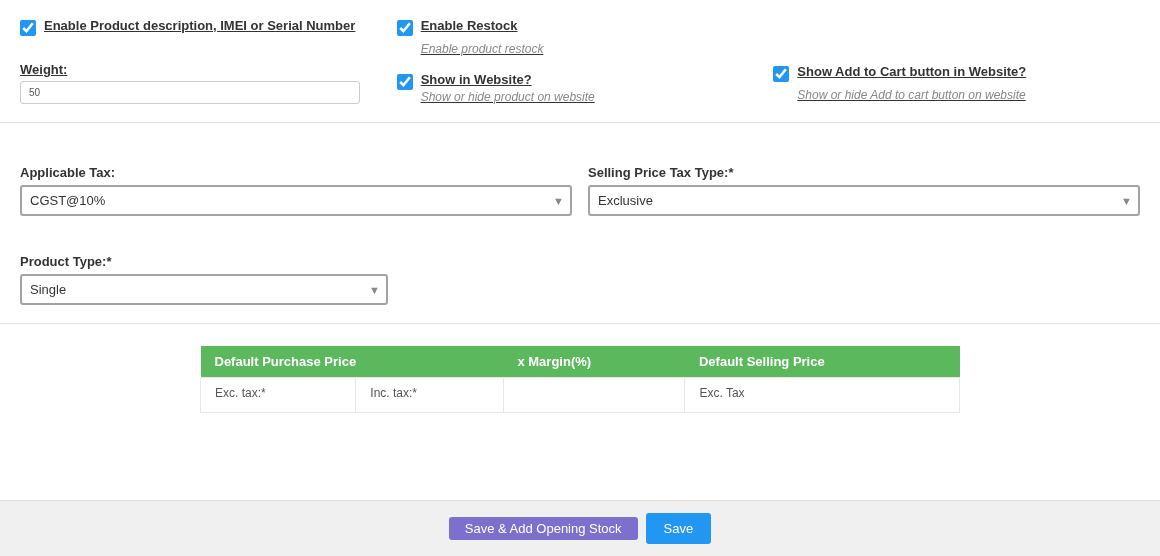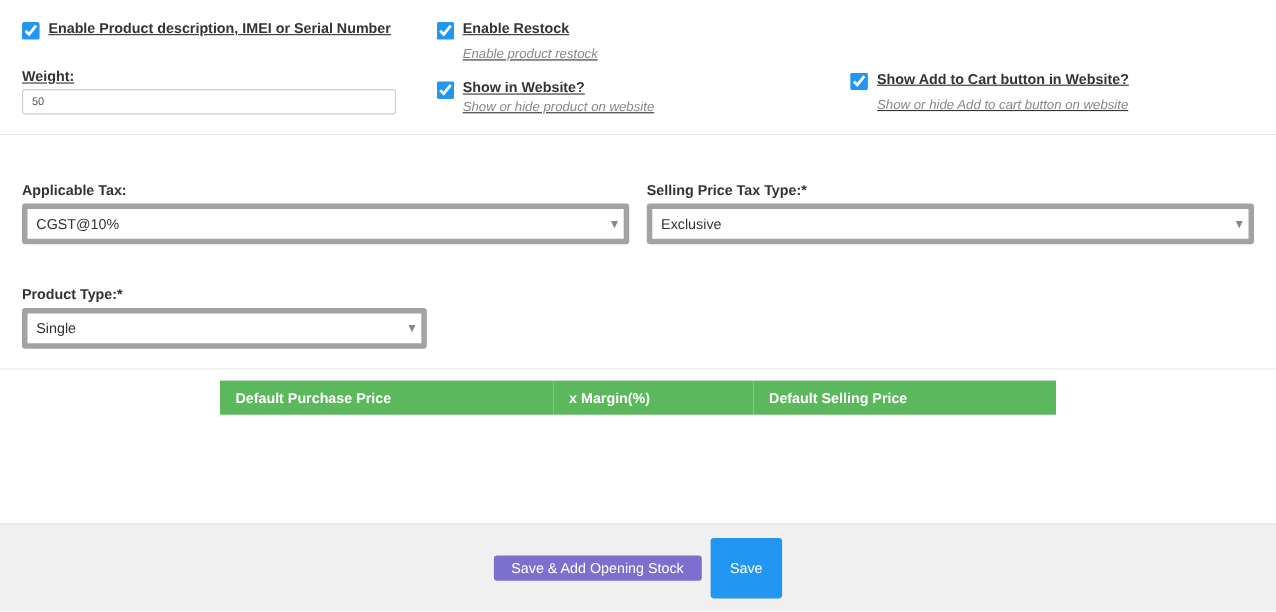--- a/index.html
+++ b/index.html
@@ -91,21 +91,21 @@
       font-size: 13px;
       color: #333;
       margin-top: 24px;
     }
     .select-wrapper {
       position: relative;
     }
     .select-wrapper select {
       width: 100%;
       padding: 6px 28px 6px 8px;
-      border: 5px solid #a3a3a3;
+      border: 2px solid #a3a3a3;
       border-radius: 3px;
       font-size: 13px;
       appearance: none;
       background: #fff;
       color: #333;
       cursor: pointer;
     }
     .select-arrow {
       position: absolute;
       right: 8px;
@@ -119,21 +119,21 @@
       display: grid;
       grid-template-columns: 1fr 2fr;
       gap: 16px;
     }
     .section-table {
       padding: 10px 20px 18px 20px;
       background: #fff;
     }
     .price-table {
       width: 760px;
-      margin: 0 auto;
+      margin: 12px auto;
       border-collapse: collapse;
     }
     .price-table th {
       background: #5cb85c;
       color: #fff;
       font-weight: bold;
       font-size: 13px;
       padding: 8px 14px;
       text-align: left;
     }
@@ -172,21 +172,21 @@
       border: none;
       padding: 4px 16px;
       border-radius: 3px;
       font-size: 13px;
       cursor: pointer;
     }
     .btn-save {
       background: #2196F3;
       color: #fff;
       border: none;
-      padding: 20px 18px;
+      padding: 8px 18px;
       border-radius: 3px;
       font-size: 13px;
       cursor: pointer;
     }
   </style>
 </head>
 <body>
 
 <div class="page-wrapper">
 
@@ -278,20 +278,32 @@
   <div class="section-table">
     <table class="price-table">
       <thead>
         <tr>
           <th colspan="2">Default Purchase Price</th>
           <th>x Margin(%)</th>
           <th>Default Selling Price</th>
         </tr>
       </thead>
       <tbody>
+        <tr>
+          <td>
+            <div class="sub-label">Exc. tax:*</div>
+          </td>
+          <td>
+            <div class="sub-label">Inc. tax:*</div>
+          </td>
+          <td></td>
+          <td>
+            <div class="sub-label">Exc. Tax</div>
+          </td>
+        </tr>
       </tbody>
     </table>
   </div>
 
   <div class="footer-bar">
     <button class="btn-save-add">Save &amp; Add Opening Stock</button>
     <button class="btn-save">Save</button>
   </div>
 
 </div>

